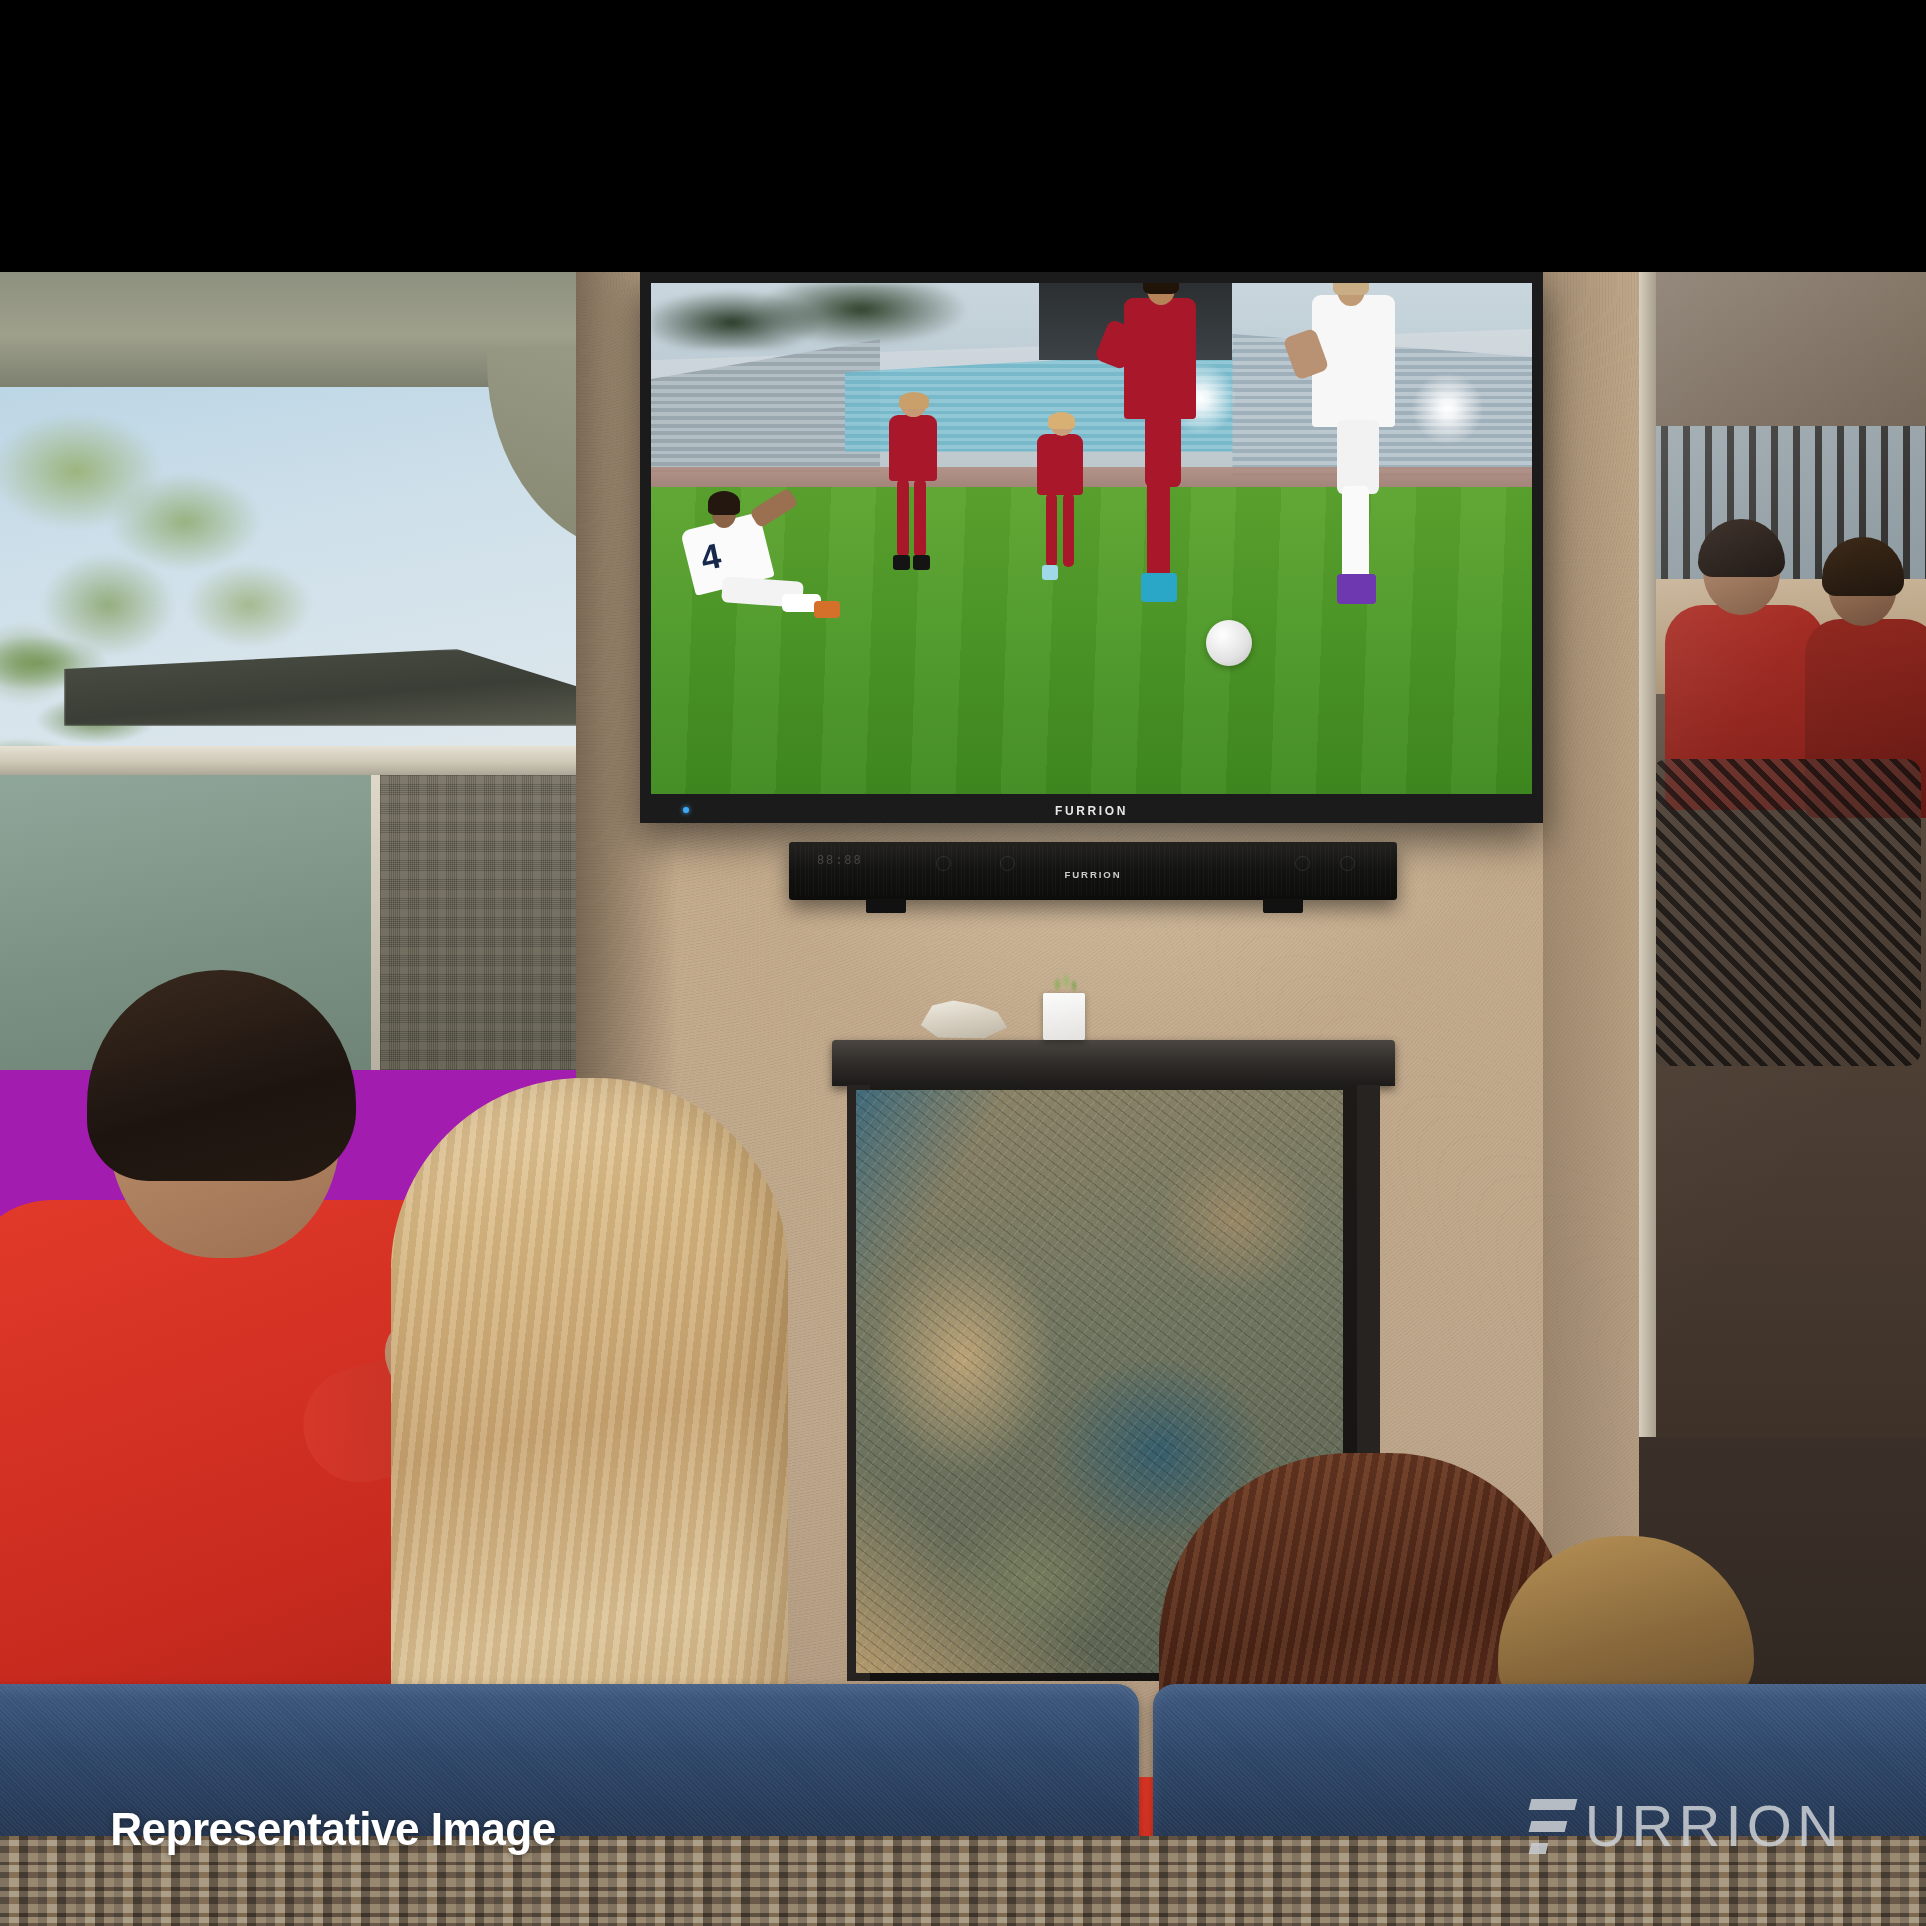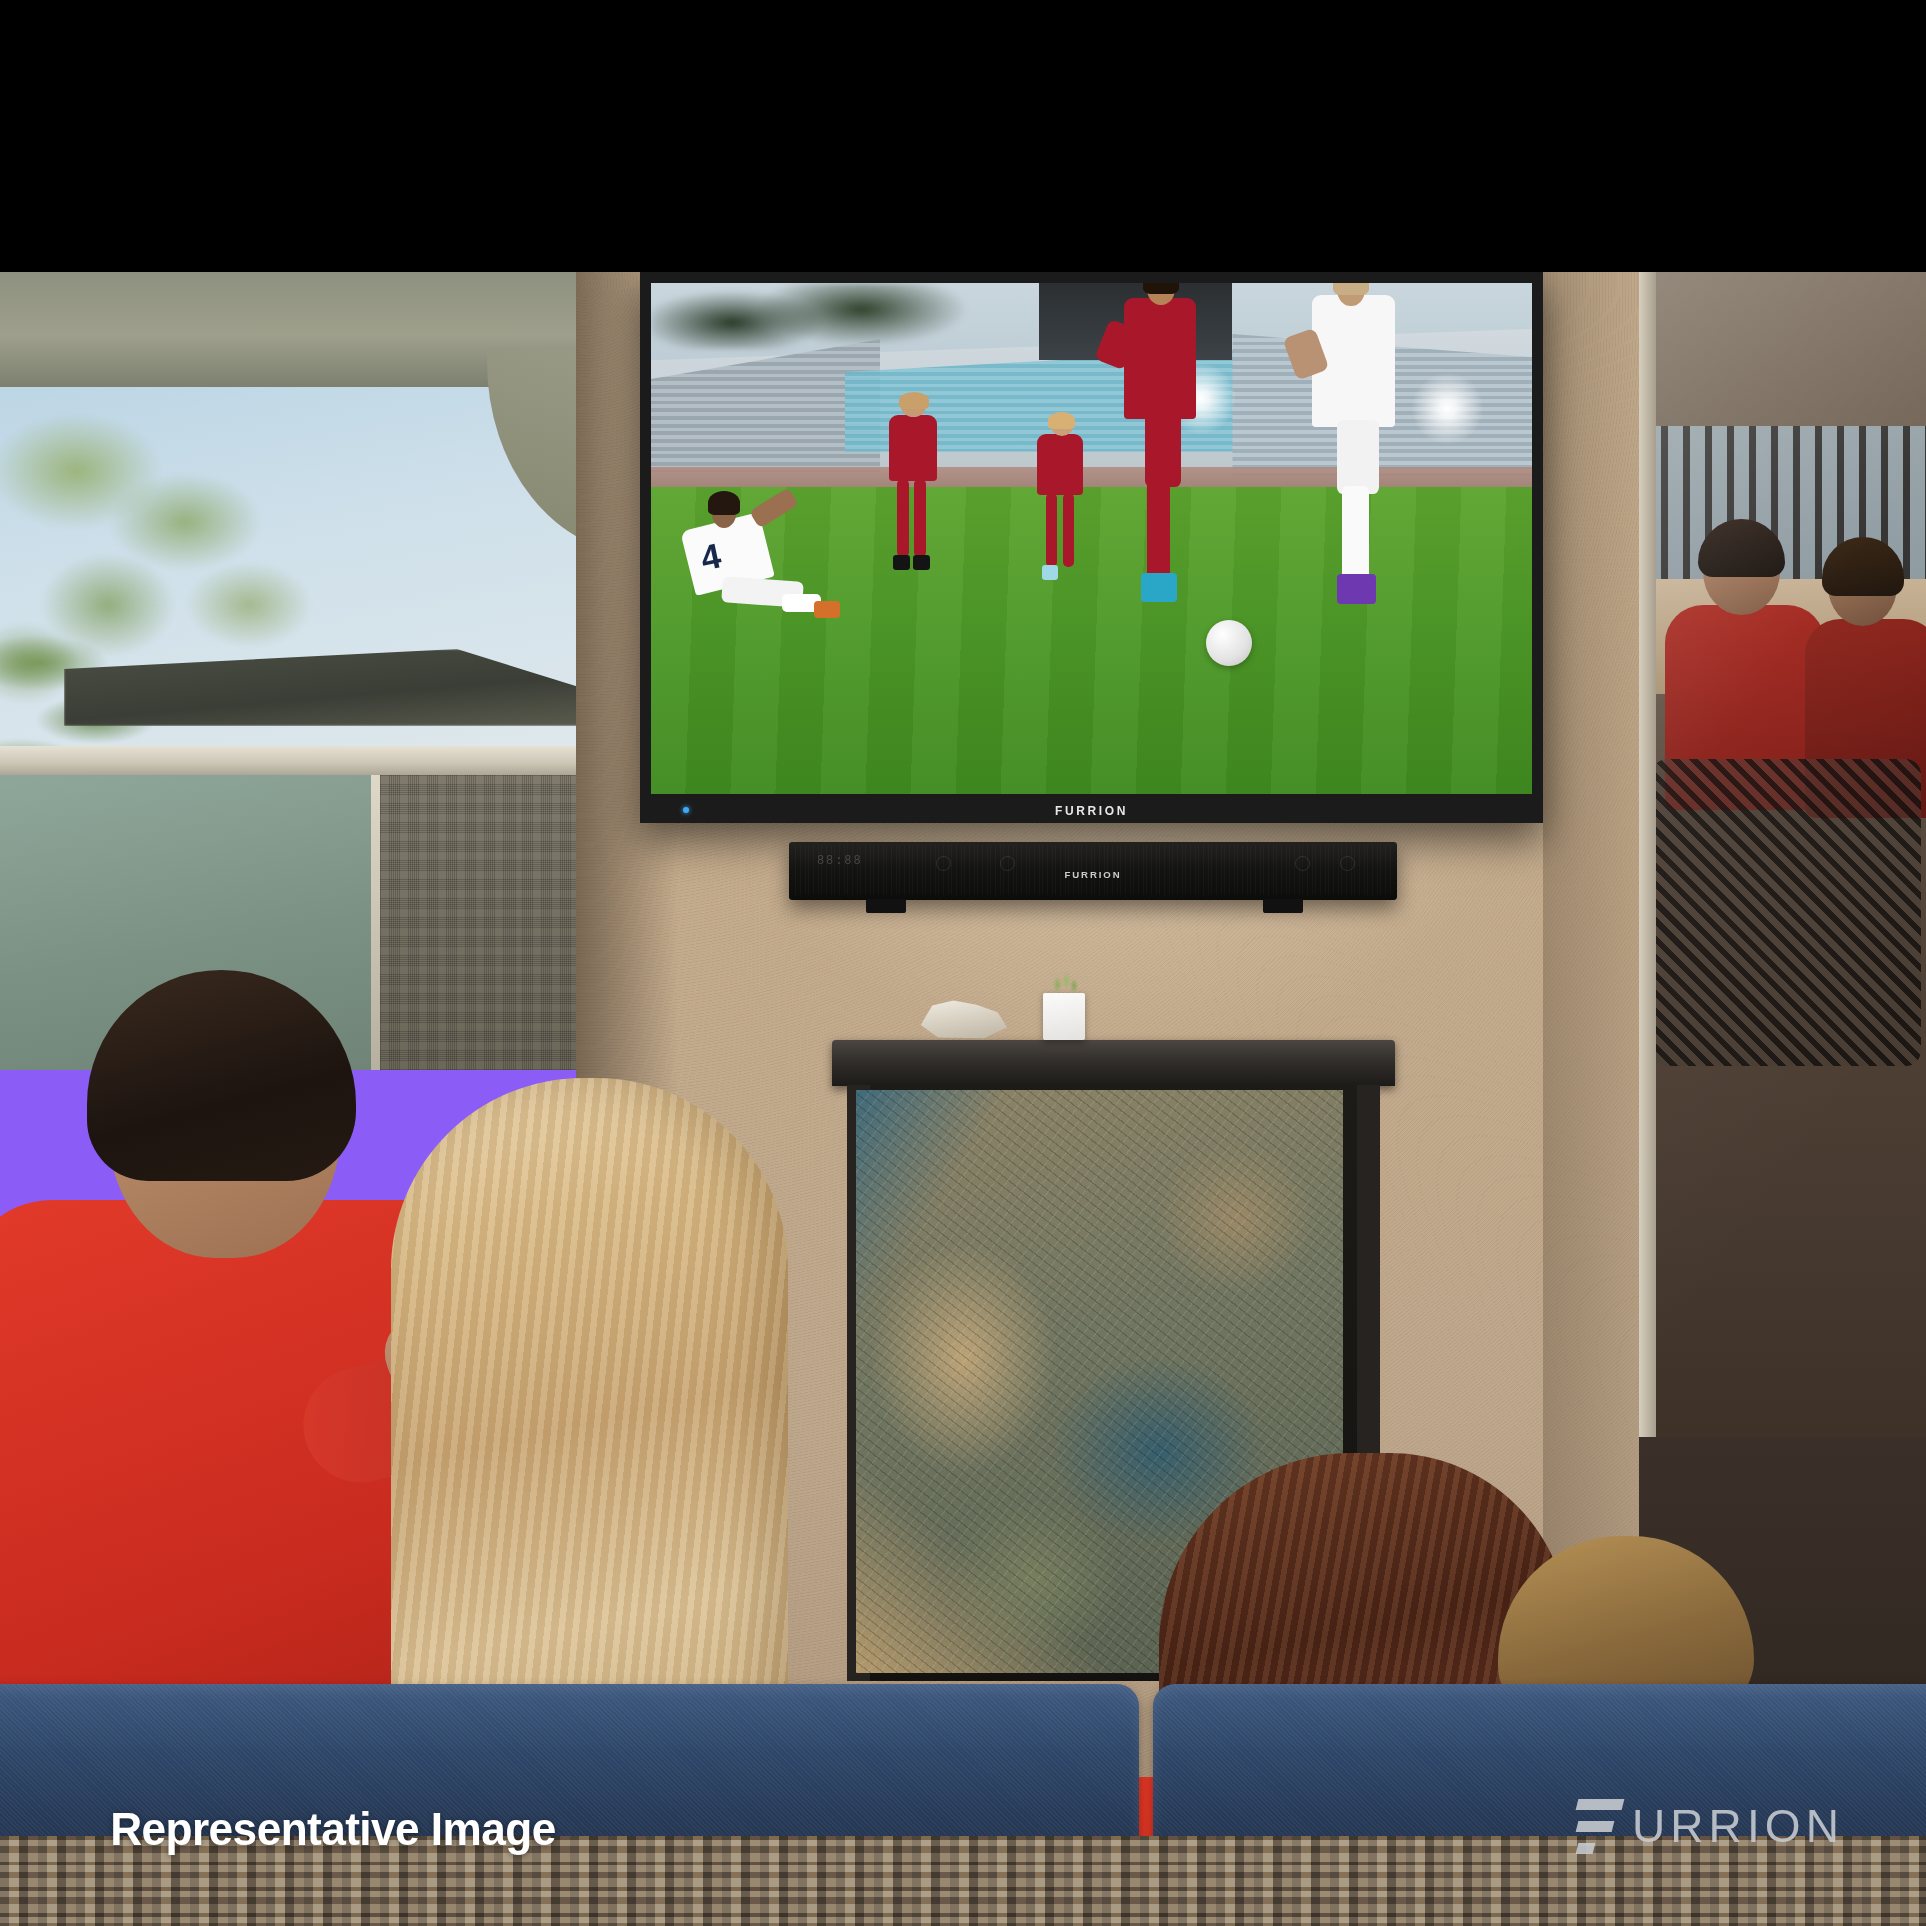--- a/index.html
+++ b/index.html
@@ -27,21 +27,21 @@
     letter-spacing:-1.9px;
     line-height:1;
     transform:scaleX(0.92);
     white-space:nowrap;
   }
 
   
   .scene{
     position:absolute;left:0;top:272px;width:1926px;height:1654px;
     overflow:hidden;
-    background:#8b5cf6;
+    background:#a21caf;
   }
 
   
   .sky{
     position:absolute;left:0;top:77px;width:647px;height:410px;
     background:linear-gradient(170deg,#b9d4e4 0%,#cfe0ea 45%,#dfe8ec 100%);
   }
   .tree{
     position:absolute;left:-25.6px;top:122px;width:397px;height:333px;
     background:
@@ -532,21 +532,21 @@
     position:relative;width:46px;height:55px;margin-right:9px;
   }
   .logo-f span{
     position:absolute;left:0;height:11px;background:#c9cdd2;display:block;
     transform:skewX(-14deg);
   }
   .logo-f span:nth-child(1){top:0;width:46px;}
   .logo-f span:nth-child(2){top:22px;width:36px;}
   .logo-f span:nth-child(3){top:44px;width:16.6px;}
   .logo-word{
-    color:#c9cdd2;font-size:46px;font-weight:400;letter-spacing:5.1px;
+    color:#c9cdd2;font-size:58px;font-weight:400;letter-spacing:5.1px;
     line-height:.9;
   }
 </style>
 </head>
 <body>
 
 <div id="poster">
 
 
   <div class="scene">

